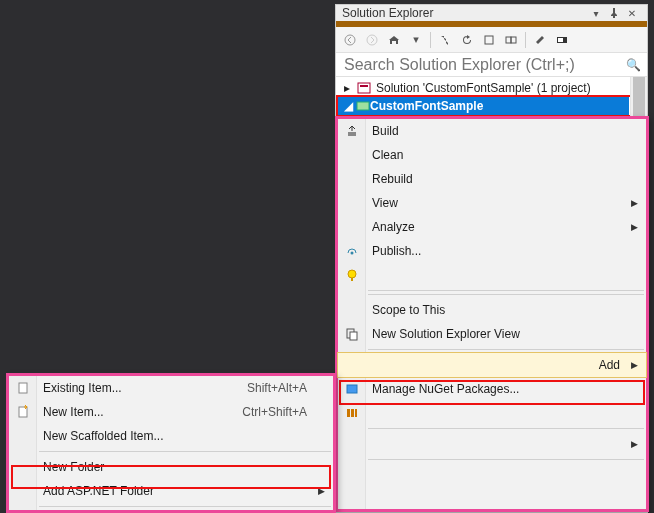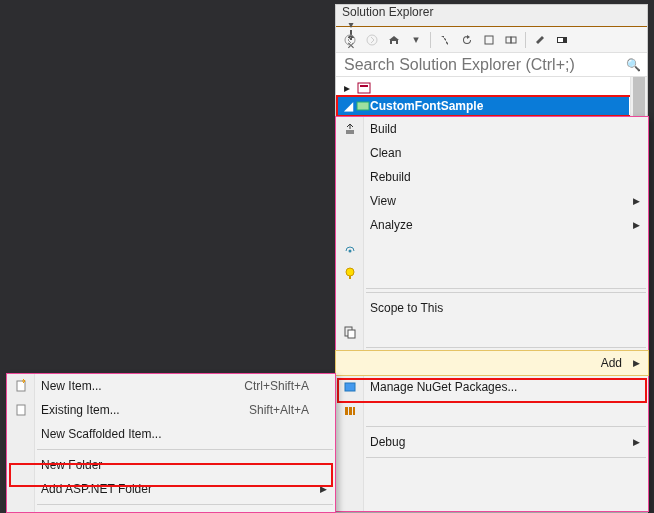--- a/index.html
+++ b/index.html
@@ -5,22 +5,22 @@
   * { box-sizing: border-box; }
   html, body { margin: 0; padding: 0; font-family: "Segoe UI", Tahoma, sans-serif; font-size: 12px; color: #1e1e1e; }
   .root { width: 654px; height: 513px; background: #2d2d30; position: relative; overflow: hidden; }
 
   
   .panel {
     position: absolute; top: 4px; left: 335px; right: 6px; bottom: 0;
     background: #fff; border: 1px solid #ccc;
   }
   .panel-title {
-    height: 22px; background: #eee; border-bottom: 1px solid #a16207;
-    display: flex; align-items: flex-start; padding: 0 6px; font-size: 12px; color: #333; flex-direction: column;
+    height: 22px; background: #eee; border-bottom: 6px solid #a16207;
+    display: flex; align-items: center; padding: 0 6px; font-size: 12px; color: #333;
   }
   .panel-title .spacer { flex: 1; }
   .panel-title .tbtn { width:18px; height:18px; display:inline-flex; align-items:center; justify-content:center; font-size:10px; color:#555; }
   .toolbar {
     height: 26px; border-bottom: 1px solid #e0e0e0; background: #f5f5f5;
     display: flex; align-items: center; padding: 0 4px; gap: 2px;
   }
   .toolbar .tico { width:20px; height:20px; display:inline-flex; align-items:center; justify-content:center; font-size:11px; color:#555; }
   .toolbar .sep { width:1px; height:16px; background:#ccc; margin:0 2px; }
   .searchbox {
@@ -43,21 +43,21 @@
     position:absolute; left:0; right:4px; top:18px; height:22px;
     border:2px solid #e11; pointer-events:none;
   }
   .vscroll {
     position:absolute; top:0; right:0; bottom:0; width:17px; background:#f0f0f0; border-left:1px solid #e5e5e5;
   }
   .vscroll .thumb { position:absolute; top:0; left:2px; right:2px; height:200px; background:#c2c2c2; }
 
   
   .menu {
-    position:absolute; background:#f2f2f2; border:1px solid #ec4899;
+    position:absolute; background:#f2f2f2; border:3px solid #ec4899;
     box-shadow: 3px 3px 6px rgba(0,0,0,0.25);
   }
   .menu .iconcol {
     position:absolute; top:0; bottom:0; left:0; width:28px; background:#eee; border-right:1px solid #e0e0e0;
   }
   .mi {
     position:relative; height:24px; display:flex; align-items:center;
     padding-left:34px; padding-right:26px; color:#1b1b1b;
   }
   .mi .ico { position:absolute; left:6px; width:16px; height:16px; display:flex; align-items:center; justify-content:center; font-size:11px; color:#555; }
@@ -156,20 +156,21 @@
 
     <div class="tree" style="height:40px;">
       <div class="tree-row">
         <span class="twist">▸</span>
         <span class="tico2">
           <svg width="14" height="12" viewBox="0 0 14 12">
               <rect x="1" y="1" width="12" height="10" fill="none" stroke="#a03"></rect>
               <rect x="3" y="3" width="8" height="2" fill="#a03"></rect>
             </svg>
         </span>
+        <span>Solution 'CustomFontSample' (1 project)</span>
       </div>
       <div class="selected-row">
         <span class="twist">◢</span>
         <span class="tico2">
           <svg width="14" height="12" viewBox="0 0 14 12">
               <rect x="1" y="2" width="12" height="8" fill="#9fe09f" stroke="#2a7"></rect>
             </svg>
         </span>
         <span class="name">CustomFontSample</span>
       </div>
@@ -205,20 +206,21 @@
         <span class="lbl">Analyze</span>
         <span class="arrow">▶</span>
       </div>
     <div class="mi">
       <span class="ico">
         <svg width="14" height="14" viewBox="0 0 14 14">
             <path d="M3 9a4 4 0 0 1 8 0" fill="none" stroke="#38a"></path>
             <circle cx="7" cy="9" r="1.5" fill="#38a"></circle>
           </svg>
       </span>
+      <span class="lbl">Publish...</span>
     </div>
     <div class="mi">
       <span class="ico">
         <svg width="14" height="14" viewBox="0 0 14 14">
             <circle cx="7" cy="6" r="4" fill="#fd0" stroke="#c90"></circle>
             <rect x="6" y="10" width="2" height="3" fill="#c90"></rect>
           </svg>
       </span>
     </div>
     <div class="msep"></div>
@@ -226,20 +228,21 @@
     <div class="mi">
         <span class="lbl">Scope to This</span>
       </div>
     <div class="mi">
       <span class="ico">
         <svg width="14" height="14" viewBox="0 0 14 14">
             <rect x="2" y="2" width="7" height="9" fill="none" stroke="#555"></rect>
             <rect x="5" y="5" width="7" height="8" fill="#fff" stroke="#555"></rect>
           </svg>
       </span>
+      <span class="lbl">New Solution Explorer View</span>
     </div>
     <div class="msep"></div>
     <div class="mi highlight">
       <span class="lbl">Add</span>
       <span class="arrow">▶</span>
     </div>
     <div class="mi">
       <span class="ico">
         <svg width="14" height="14" viewBox="0 0 14 14">
             <rect x="2" y="3" width="10" height="8" fill="#49e" stroke="#27b"></rect>
@@ -251,51 +254,50 @@
       <span class="ico">
         <svg width="14" height="14" viewBox="0 0 14 14">
             <rect x="2" y="3" width="3" height="8" fill="#c70"></rect>
             <rect x="6" y="3" width="3" height="8" fill="#c70"></rect>
             <rect x="10" y="3" width="2" height="8" fill="#c70"></rect>
           </svg>
       </span>
     </div>
     <div class="msep"></div>
     <div class="mi">
-        <span class="lbl">Debug</span>
         <span class="arrow">▶</span>
       </div>
     <div class="msep"></div>
     <div class="mi"></div>
 
     <div class="red-box" style="left:1px; right:1px; top:261px; height:25px;"></div>
   </div>
 
   <div class="menu menu-sub">
     <div class="iconcol"></div>
     <div class="mi">
       <span class="ico">
         <svg width="14" height="14" viewBox="0 0 14 14">
             <rect x="3" y="2" width="8" height="10" fill="#fff" stroke="#888"></rect>
+          </svg>
+      </span>
+      <span class="lbl">Existing Item...</span>
+      <span class="shortcut">Shift+Alt+A</span>
+    </div>
+    <div class="mi">
+      <span class="ico">
+        <svg width="14" height="14" viewBox="0 0 14 14">
+            <rect x="3" y="2" width="8" height="10" fill="#fff" stroke="#888"></rect>
             <path d="M9 0l2 2-2 2M11 2H8" stroke="#e90" fill="none"></path>
           </svg>
       </span>
       <span class="lbl">New Item...</span>
       <span class="shortcut">Ctrl+Shift+A</span>
     </div>
     <div class="mi">
-      <span class="ico">
-        <svg width="14" height="14" viewBox="0 0 14 14">
-            <rect x="3" y="2" width="8" height="10" fill="#fff" stroke="#888"></rect>
-          </svg>
-      </span>
-      <span class="lbl">Existing Item...</span>
-      <span class="shortcut">Shift+Alt+A</span>
-    </div>
-    <div class="mi">
         <span class="lbl">New Scaffolded Item...</span>
       </div>
     <div class="msep"></div>
     <div class="mi">
         <span class="lbl">New Folder</span>
       </div>
     <div class="mi">
         <span class="lbl">Add ASP.NET Folder</span>
         <span class="arrow">▶</span>
       </div>

